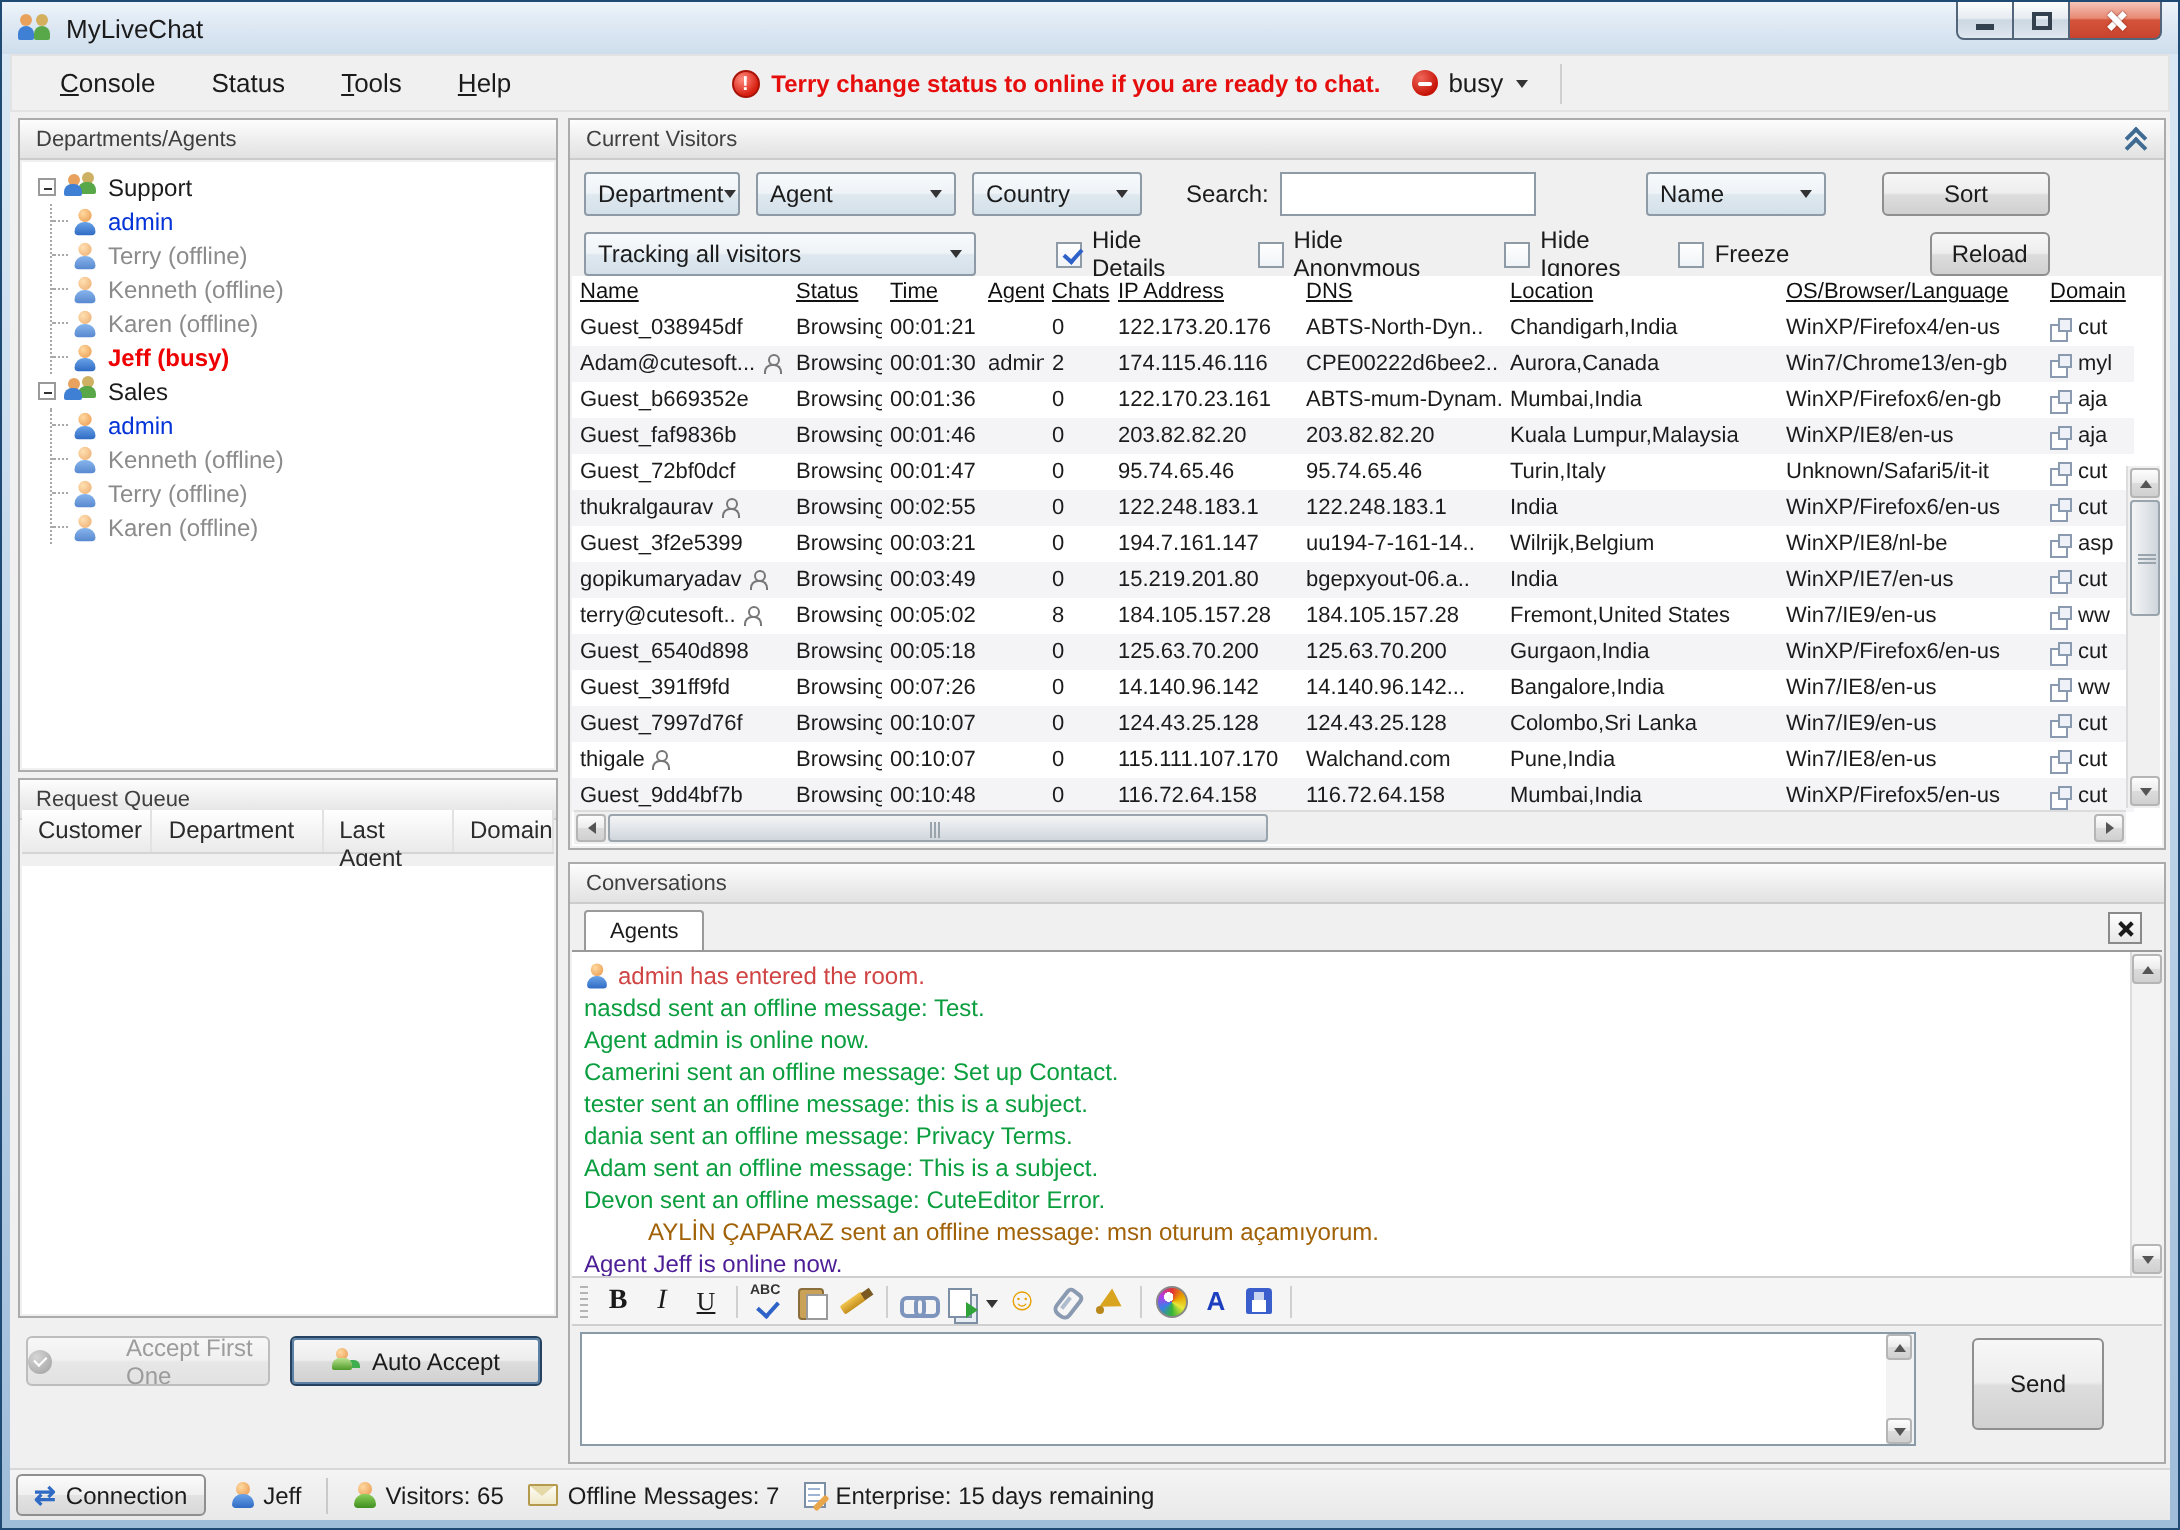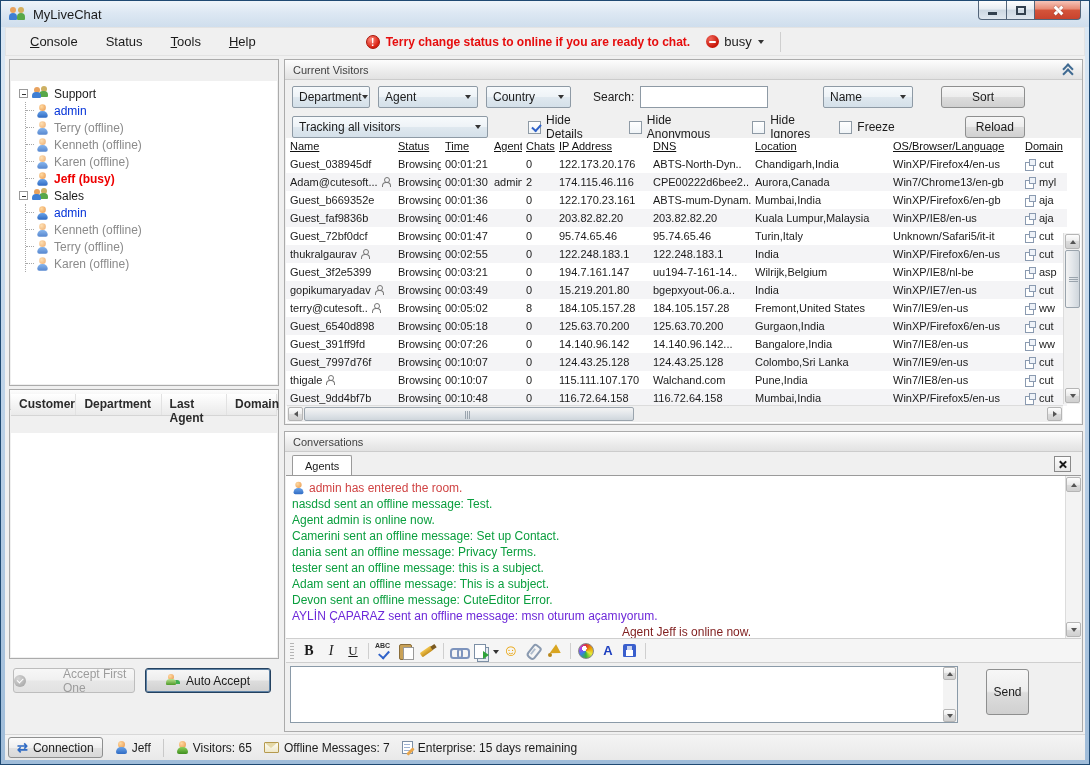--- a/index.html
+++ b/index.html
@@ -87,22 +87,22 @@
   .tree-row.agent .stub { width:8px; height:1px; border-top:1px dotted #a8a8a8; margin-right:2px; flex:none; }
   .tree-row.agent .person { margin-right:5px; transform:scale(.95); }
   .tree-row.agent.online  .label { color:#0433d8; }
   .tree-row.agent.offline .label { color:#8b8b8b; }
   .tree-row.agent.offline .person { opacity:.8; }
   .tree-row.agent.busy    .label { color:#ee0000; font-weight:bold; }
   .tree-row.dept .label { color:#1b1b1b; }
 
   
   #rq-panel { left:4px; top:333px; width:270px; height:270px; }
-  .rq-cols { position:absolute; left:1px; right:1px; top:4px; height:22px; display:flex;
-    background:linear-gradient(#ffffff,#f2f2f2 60%,#eaeaea); border-bottom:1px solid #d5d5d5;font-weight:bold; }
+  .rq-cols { position:absolute; left:1px; right:1px; top:15px; height:22px; display:flex;
+    background:linear-gradient(#ffffff,#f2f2f2 60%,#eaeaea); border-bottom:1px solid #d5d5d5; }
   .rq-col { font-size:12px; color:#2b2b2b; padding:3px 0 0 8px; border-right:1px solid #e2e2e2; }
   .rq-col:nth-child(1){width:66px;} .rq-col:nth-child(2){width:86px;} .rq-col:nth-child(3){width:66px;} .rq-col:nth-child(4){width:50px;}
   .rq-body { position:absolute; left:1px; right:1px; top:43px; bottom:1px; background:#fff; }
 
   
   .actions { position:absolute; left:4px; top:608px; width:270px; height:64px; }
   .btn { display:inline-flex; align-items:center; justify-content:center; border:1px solid #8e8f8f; border-radius:3px;
     background:linear-gradient(#f7f7f7,#ededed 48%,#dddddd 52%,#d0d0d0); font-size:12px; color:#1b1b1b; cursor:default; }
   .btn.disabled { color:#9c9c9c; border-color:#bdbdbd;
     background:linear-gradient(#f7f7f7,#f0f0f0 48%,#e7e7e7 52%,#e2e2e2);gap:32px; }
@@ -245,21 +245,21 @@
   .tb-save::before { content:""; position:absolute; left:4px; top:3px; width:13px; height:13px; background:#3a5fcd; border-radius:2px 2px 1px 1px; }
   .tb-save::after { content:""; position:absolute; left:7px; top:9px; width:7px; height:6px; background:#fff;
     box-shadow:0 -5px 0 -1px #c9d4f0; }
 
   .editor-area { position:absolute; left:1px; right:1px; top:231px; bottom:1px; background:#f0f0f0; }
   .msg-input { position:absolute; left:4px; top:3px; width:668px; height:57px; border:1px solid #8a9aa8; background:#fff;
     font-family:"Liberation Sans",sans-serif; font-size:12px; padding:3px 18px 3px 4px; resize:none; outline:none; }
   .input-scroll { position:absolute; left:657px; top:4px; width:14px; height:55px; background:#f3f3f3; }
   .input-scroll .sb-btn { left:0; width:13px; height:13px; }
   .input-scroll .up { top:0; } .input-scroll .dn { bottom:0; }
-  .send-btn { position:absolute; left:700px; top:6px; width:43px; height:46px; font-size:12px; }
+  .send-btn { position:absolute; left:700px; top:6px; width:66px; height:46px; font-size:12px; }
 
   
   .statusbar { position:absolute; left:4px; right:4px; bottom:4px; height:26px; background:linear-gradient(#f4f4f4,#e9e9e9);
     border-top:1px solid #d8d8d8; display:flex; align-items:center; font-size:12px; color:#1b1b1b; }
   .conn-btn { display:flex; align-items:center; height:21px; margin-left:3px; padding:0 8px; border:1px solid #8e8f8f; border-radius:3px;
     background:linear-gradient(#fbfbfb,#efefef 50%,#e2e2e2 50%,#d8d8d8); }
   .conn-ico { color:#2f6bc4; font-size:13px; margin-right:5px; font-weight:bold; }
   .sb-item { display:flex; align-items:center; margin-left:12px; }
   .sb-item .person { margin-right:4px; }
   .sb-sep { width:1px; height:18px; background:#c9c9c9; margin-left:12px; }
@@ -309,20 +309,23 @@
       <span class="busy-ico"></span>
       <span class="status-label">busy</span>
       <span class="caret"></span>
     </div>
     <span class="menu-divider"></span>
   </div>
 
   <div class="content">
 
     <div class="panel" id="dept-panel">
+      <div class="panel-header">
+        <span>Departments/Agents</span>
+      </div>
       <div class="tree-body">
           <div class="tree-row dept">
             <span class="expand-box"></span>
             <span class="dept-ico"></span>
             <span class="label">Support</span>
           </div>
           <div class="tree-children">
             <div class="tree-row agent online">
               <span class="stub"></span>
               <span class="person"></span>
@@ -985,35 +988,35 @@
           <div class="chat-line" style="color: rgb(10, 158, 62);">
             <span>nasdsd sent an offline message: Test.</span>
           </div>
           <div class="chat-line" style="color: rgb(10, 158, 62);">
             <span>Agent admin is online now.</span>
           </div>
           <div class="chat-line" style="color: rgb(10, 158, 62);">
             <span>Camerini sent an offline message: Set up Contact.</span>
           </div>
           <div class="chat-line" style="color: rgb(10, 158, 62);">
+            <span>tester sent an offline message: this is a subject.</span>
+          </div>
+          <div class="chat-line" style="color: rgb(10, 158, 62);">
             <span>dania sent an offline message: Privacy Terms.</span>
-          </div>
-          <div class="chat-line" style="color: rgb(10, 158, 62);">
-            <span>tester sent an offline message: this is a subject.</span>
           </div>
           <div class="chat-line" style="color: rgb(10, 158, 62);">
             <span>Adam sent an offline message: This is a subject.</span>
           </div>
           <div class="chat-line" style="color: rgb(10, 158, 62);">
             <span>Devon sent an offline message: CuteEditor Error.</span>
           </div>
-          <div class="chat-line" style="color: #6d28d9;">
+          <div class="chat-line" style="color: #a16207; margin-left: 32px;">
             <span>AYLİN ÇAPARAZ sent an offline message: msn oturum açamıyorum.</span>
           </div>
-          <div class="chat-line" style="color: #7f1d1d; justify-content: center;">
+          <div class="chat-line" style="color: #4c1d95;">
             <span>Agent Jeff is online now.</span>
           </div>
         </div>
       <div class="chat-scroll">
         <div class="sb-btn up">
             <span class="tri-up"></span>
           </div>
         <div class="sb-btn dn">
             <span class="tri-dn"></span>
           </div>

